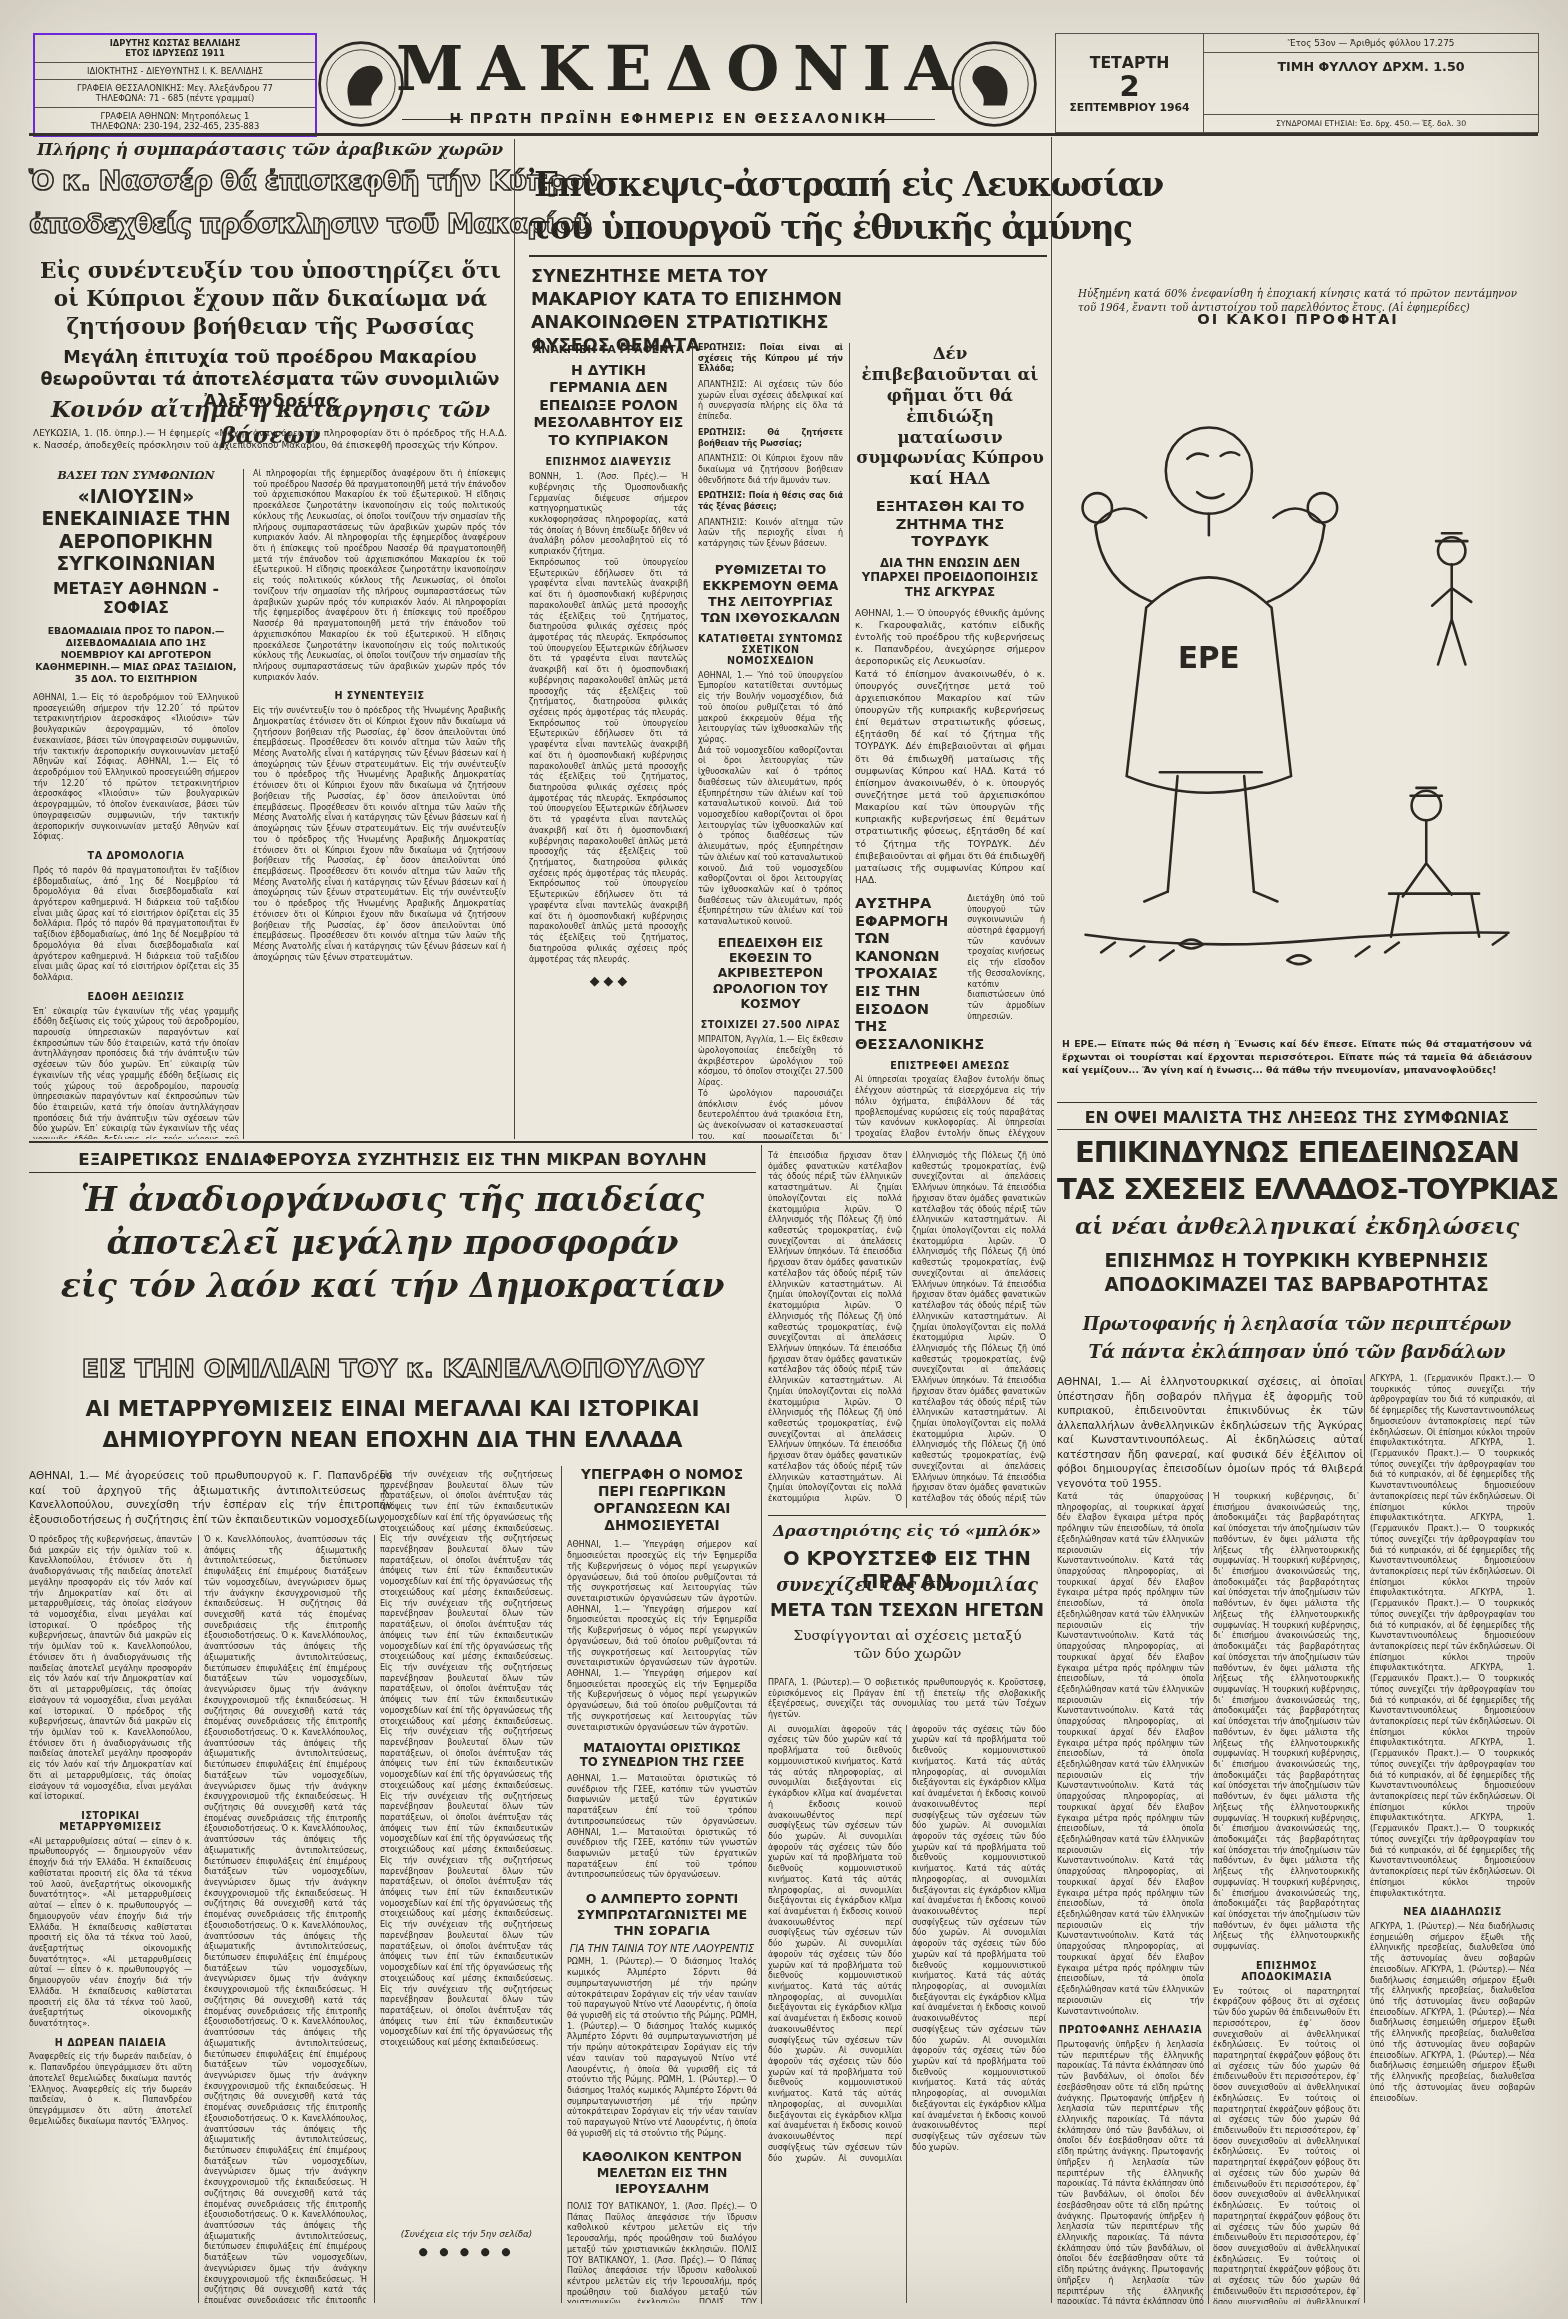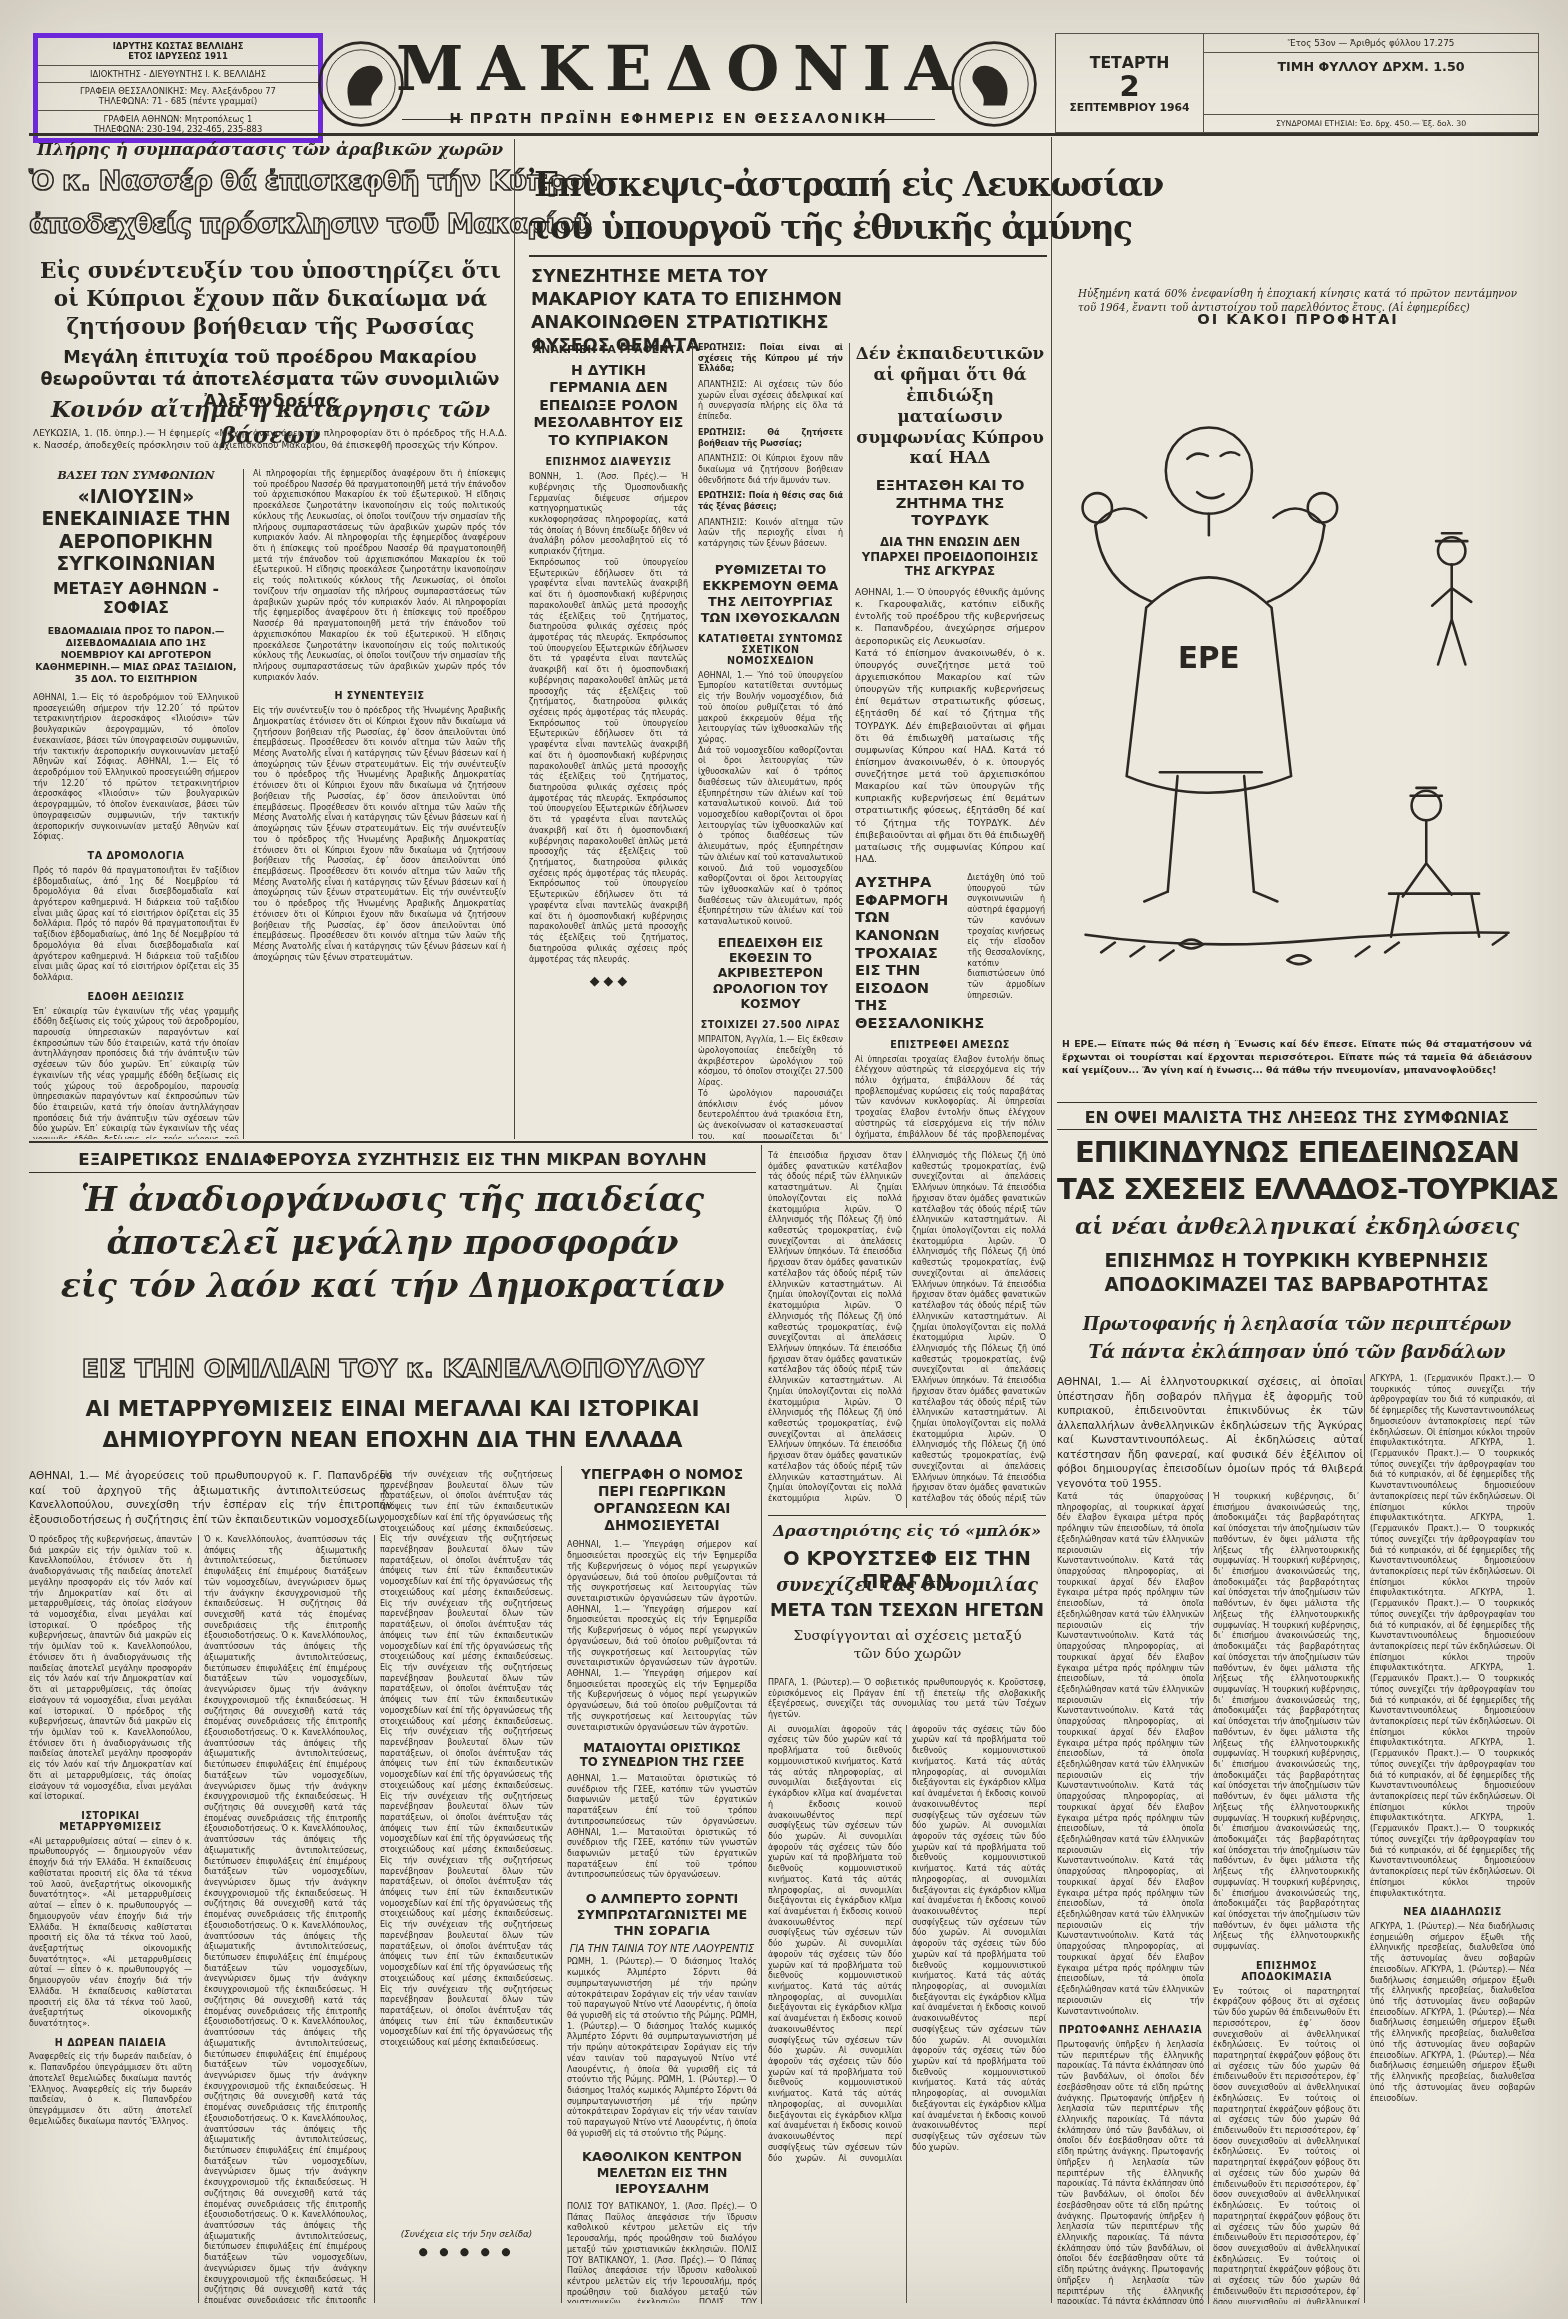--- a/index.html
+++ b/index.html
@@ -23,21 +23,21 @@
   p{margin:0 0 4.9px;}
   .qa-q{font-weight:bold;}
   .mast-row{font-size:8.4px;line-height:1.25;text-align:center;padding:2.9px 2px;border-bottom:1px solid #55524a;}
   .mast-row:last-child{border-bottom:none;}
 </style>
 </head>
 <body>
 
 <div id="page">
 
-  <div class="abs" style="left:33px;top:33px;width:280px;border:5px solid #6d28d9;">
+  <div class="abs" style="left:33px;top:33px;width:280px;border:2px solid #6d28d9;">
     <div class="mast-row bold"><span>ΙΔΡΥΤΗΣ ΚΩΣΤΑΣ ΒΕΛΛΙΔΗΣ</span><br><span>ΕΤΟΣ ΙΔΡΥΣΕΩΣ 1911</span></div>
     <div class="mast-row">ΙΔΙΟΚΤΗΤΗΣ - ΔΙΕΥΘΥΝΤΗΣ Ι. Κ. ΒΕΛΛΙΔΗΣ</div>
     <div class="mast-row"><span>ΓΡΑΦΕΙΑ ΘΕΣΣΑΛΟΝΙΚΗΣ: Μεγ. Ἀλεξάνδρου 77</span><br><span>ΤΗΛΕΦΩΝΑ: 71 - 685 (πέντε γραμμαί)</span></div>
     <div class="mast-row"><span>ΓΡΑΦΕΙΑ ΑΘΗΝΩΝ: Μητροπόλεως 1</span><br><span>ΤΗΛΕΦΩΝΑ: 230-194, 232-465, 235-883</span></div>
   </div>
 
   <div class="abs" style="left:316px;top:39px;width:90px;height:90px;">
     <svg viewBox="0 0 100 100" width="90" height="90">
       <circle cx="50" cy="50" r="46" fill="none" stroke="#2b2824" stroke-width="3"></circle>
       <circle cx="50" cy="50" r="38" fill="none" stroke="#2b2824" stroke-width="1"></circle>
@@ -132,21 +132,21 @@
     <div class="subhead">ΚΑΤΑΤΙΘΕΤΑΙ ΣΥΝΤΟΜΩΣ ΣΧΕΤΙΚΟΝ ΝΟΜΟΣΧΕΔΙΟΝ</div>
     <div class="body-sm">ΑΘΗΝΑΙ, 1.— Ὑπό τοῦ ὑπουργείου Ἐμπορίου κατατίθεται συντόμως εἰς τήν Βουλήν νομοσχέδιον, διά τοῦ ὁποίου ρυθμίζεται τό ἀπό μακροῦ ἐκκρεμοῦν θέμα τῆς λειτουργίας τῶν ἰχθυοσκαλῶν τῆς χώρας.</div>
     <div class="body-sm">Διά τοῦ νομοσχεδίου καθορίζονται οἱ ὅροι λειτουργίας τῶν ἰχθυοσκαλῶν καί ὁ τρόπος διαθέσεως τῶν ἁλιευμάτων, πρός ἐξυπηρέτησιν τῶν ἁλιέων καί τοῦ καταναλωτικοῦ κοινοῦ. Διά τοῦ νομοσχεδίου καθορίζονται οἱ ὅροι λειτουργίας τῶν ἰχθυοσκαλῶν καί ὁ τρόπος διαθέσεως τῶν ἁλιευμάτων, πρός ἐξυπηρέτησιν τῶν ἁλιέων καί τοῦ καταναλωτικοῦ κοινοῦ. Διά τοῦ νομοσχεδίου καθορίζονται οἱ ὅροι λειτουργίας τῶν ἰχθυοσκαλῶν καί ὁ τρόπος διαθέσεως τῶν ἁλιευμάτων, πρός ἐξυπηρέτησιν τῶν ἁλιέων καί τοῦ καταναλωτικοῦ κοινοῦ.</div>
     <div class="bold center" style="font-size:12.3px;line-height:1.25;margin:7.8px 0 3.9px;">ΕΠΕΔΕΙΧΘΗ ΕΙΣ ΕΚΘΕΣΙΝ ΤΟ ΑΚΡΙΒΕΣΤΕΡΟΝ ΩΡΟΛΟΓΙΟΝ ΤΟΥ ΚΟΣΜΟΥ</div>
     <div class="subhead">ΣΤΟΙΧΙΖΕΙ 27.500 ΛΙΡΑΣ</div>
     <div class="body-sm">ΜΠΡΑΪΤΟΝ, Ἀγγλία, 1.— Εἰς ἔκθεσιν ὡρολογοποιίας ἐπεδείχθη τό ἀκριβέστερον ὡρολόγιον τοῦ κόσμου, τό ὁποῖον στοιχίζει 27.500 λίρας.</div>
     <div class="body-sm">Τό ὡρολόγιον παρουσιάζει ἀπόκλισιν ἑνός μόνον δευτερολέπτου ἀνά τριακόσια ἔτη, ὡς ἀνεκοίνωσαν οἱ κατασκευασταί του, καί προωρίζεται δι᾽ ἀστεροσκοπεῖα καί ἐπιστημονικά ἱδρύματα. Τό ὡρολόγιον παρουσιάζει ἀπόκλισιν ἑνός μόνον δευτερολέπτου ἀνά τριακόσια ἔτη, ὡς ἀνεκοίνωσαν οἱ κατασκευασταί του, καί προωρίζεται δι᾽ ἀστεροσκοπεῖα καί ἐπιστημονικά ἱδρύματα.</div>
   </div>
 
   <div class="abs" style="left:855px;top:343px;width:190px;height:796px;overflow:hidden;">
-    <div class="serif bold center" style="font-size:16.7px;line-height:1.25;">Δέν ἐκπαιδευτικῶν αἱ φῆμαι ὅτι θά ἐπιδιώξη ματαίωσιν συμφωνίας Κύπρου καί ΗΑΔ</div>
+    <div class="serif bold center" style="font-size:16.7px;line-height:1.25;">Δέν ἐπιβεβαιοῦνται αἱ φῆμαι ὅτι θά ἐπιδιώξη ματαίωσιν συμφωνίας Κύπρου καί ΗΑΔ</div>
     <div class="bold center" style="font-size:14.7px;line-height:1.2;margin-top:7.8px;">ΕΞΗΤΑΣΘΗ ΚΑΙ ΤΟ ΖΗΤΗΜΑ ΤΗΣ ΤΟΥΡΔΥΚ</div>
     <div class="bold center" style="font-size:11.8px;line-height:1.25;margin-top:5.9px;">ΔΙΑ ΤΗΝ ΕΝΩΣΙΝ ΔΕΝ ΥΠΑΡΧΕΙ ΠΡΟΕΙΔΟΠΟΙΗΣΙΣ ΤΗΣ ΑΓΚΥΡΑΣ</div>
     <div class="body-md" style="margin-top:6.9px;">ΑΘΗΝΑΙ, 1.— Ὁ ὑπουργός ἐθνικῆς ἀμύνης κ. Γκαρουφαλιᾶς, κατόπιν εἰδικῆς ἐντολῆς τοῦ προέδρου τῆς κυβερνήσεως κ. Παπανδρέου, ἀνεχώρησε σήμερον ἀεροπορικῶς εἰς Λευκωσίαν.</div>
     <div class="body-md">Κατά τό ἐπίσημον ἀνακοινωθέν, ὁ κ. ὑπουργός συνεζήτησε μετά τοῦ ἀρχιεπισκόπου Μακαρίου καί τῶν ὑπουργῶν τῆς κυπριακῆς κυβερνήσεως ἐπί θεμάτων στρατιωτικῆς φύσεως, ἐξητάσθη δέ καί τό ζήτημα τῆς ΤΟΥΡΔΥΚ. Δέν ἐπιβεβαιοῦνται αἱ φῆμαι ὅτι θά ἐπιδιωχθῆ ματαίωσις τῆς συμφωνίας Κύπρου καί ΗΑΔ. Κατά τό ἐπίσημον ἀνακοινωθέν, ὁ κ. ὑπουργός συνεζήτησε μετά τοῦ ἀρχιεπισκόπου Μακαρίου καί τῶν ὑπουργῶν τῆς κυπριακῆς κυβερνήσεως ἐπί θεμάτων στρατιωτικῆς φύσεως, ἐξητάσθη δέ καί τό ζήτημα τῆς ΤΟΥΡΔΥΚ. Δέν ἐπιβεβαιοῦνται αἱ φῆμαι ὅτι θά ἐπιδιωχθῆ ματαίωσις τῆς συμφωνίας Κύπρου καί ΗΑΔ.</div>
     <div style="display:flex;gap:5.9px;margin-top:7.8px;">
       <div class="bold" style="width:56%;font-size:14.7px;line-height:1.2;">ΑΥΣΤΗΡΑ ΕΦΑΡΜΟΓΗ ΤΩΝ ΚΑΝΟΝΩΝ ΤΡΟΧΑΙΑΣ ΕΙΣ ΤΗΝ ΕΙΣΟΔΟΝ ΤΗΣ ΘΕΣΣΑΛΟΝΙΚΗΣ</div>
       <div class="body-sm" style="width:44%;">Διετάχθη ὑπό τοῦ ὑπουργοῦ τῶν συγκοινωνιῶν ἡ αὐστηρά ἐφαρμογή τῶν κανόνων τροχαίας κινήσεως εἰς τήν εἴσοδον τῆς Θεσσαλονίκης, κατόπιν διαπιστώσεων ὑπό τῶν ἁρμοδίων ὑπηρεσιῶν.</div>
     </div>
     <div class="subhead">ΕΠΙΣΤΡΕΦΕΙ ΑΜΕΣΩΣ</div>
     <div class="body-sm">Αἱ ὑπηρεσίαι τροχαίας ἔλαβον ἐντολήν ὅπως ἐλέγχουν αὐστηρῶς τά εἰσερχόμενα εἰς τήν πόλιν ὀχήματα, ἐπιβάλλουν δέ τάς προβλεπομένας κυρώσεις εἰς τούς παραβάτας τῶν κανόνων κυκλοφορίας. Αἱ ὑπηρεσίαι τροχαίας ἔλαβον ἐντολήν ὅπως ἐλέγχουν αὐστηρῶς τά εἰσερχόμενα εἰς τήν πόλιν ὀχήματα, ἐπιβάλλουν δέ τάς προβλεπομένας κυρώσεις εἰς τούς παραβάτας τῶν κανόνων κυκλοφορίας. Αἱ ὑπηρεσίαι τροχαίας ἔλαβον ἐντολήν ὅπως ἐλέγχουν αὐστηρῶς τά εἰσερχόμενα εἰς τήν πόλιν ὀχήματα, ἐπιβάλλουν δέ τάς προβλεπομένας κυρώσεις εἰς τούς παραβάτας τῶν κανόνων κυκλοφορίας.</div>

